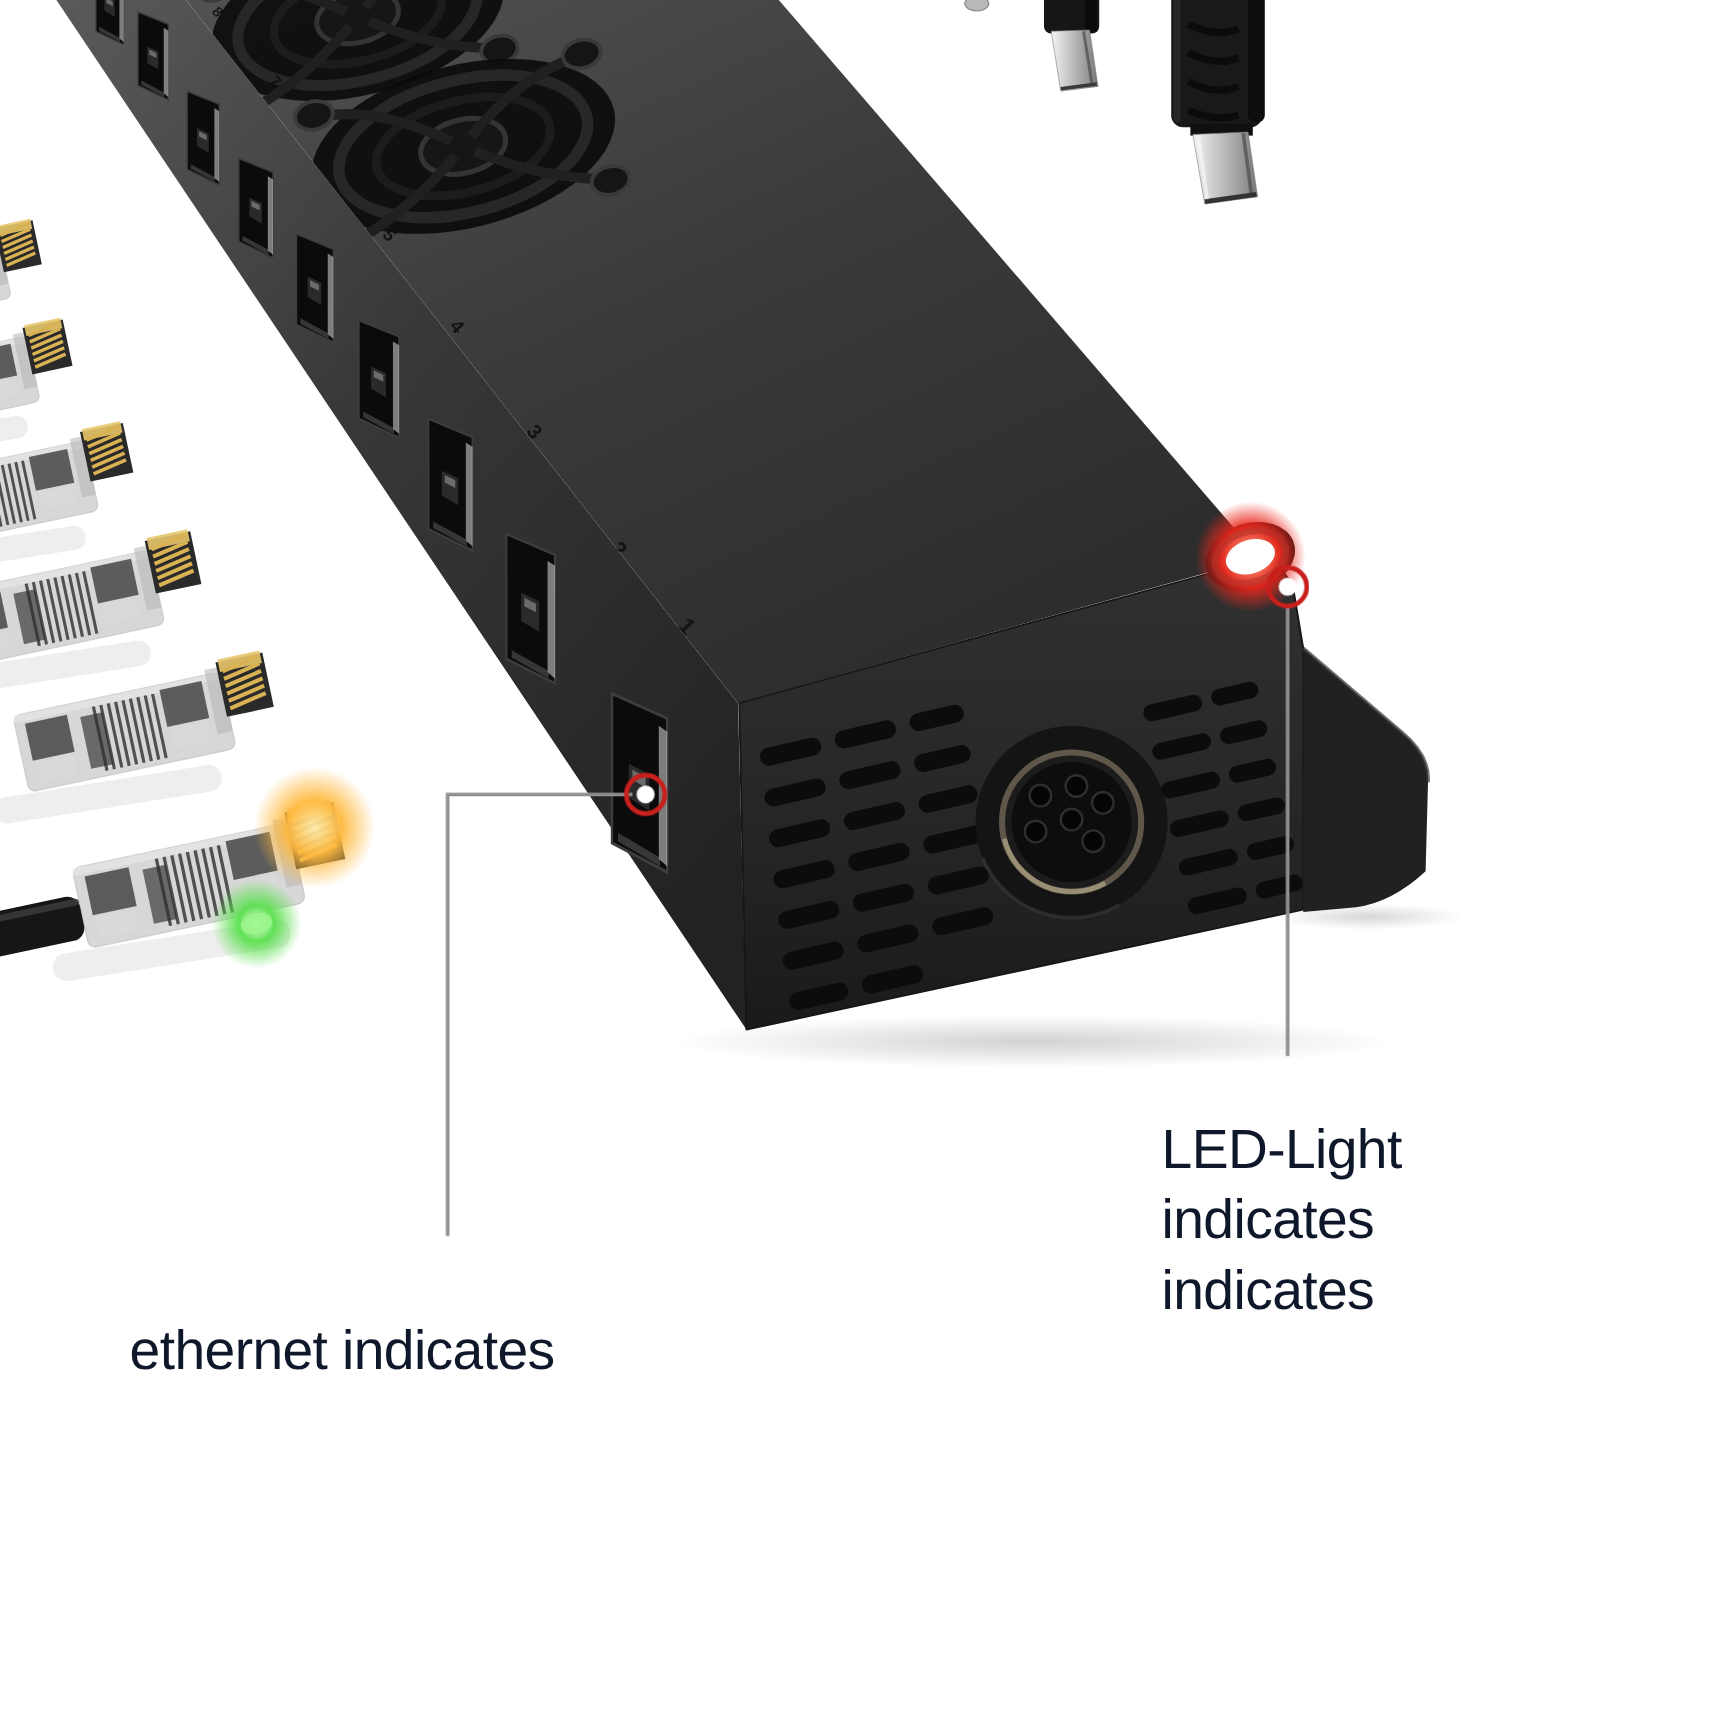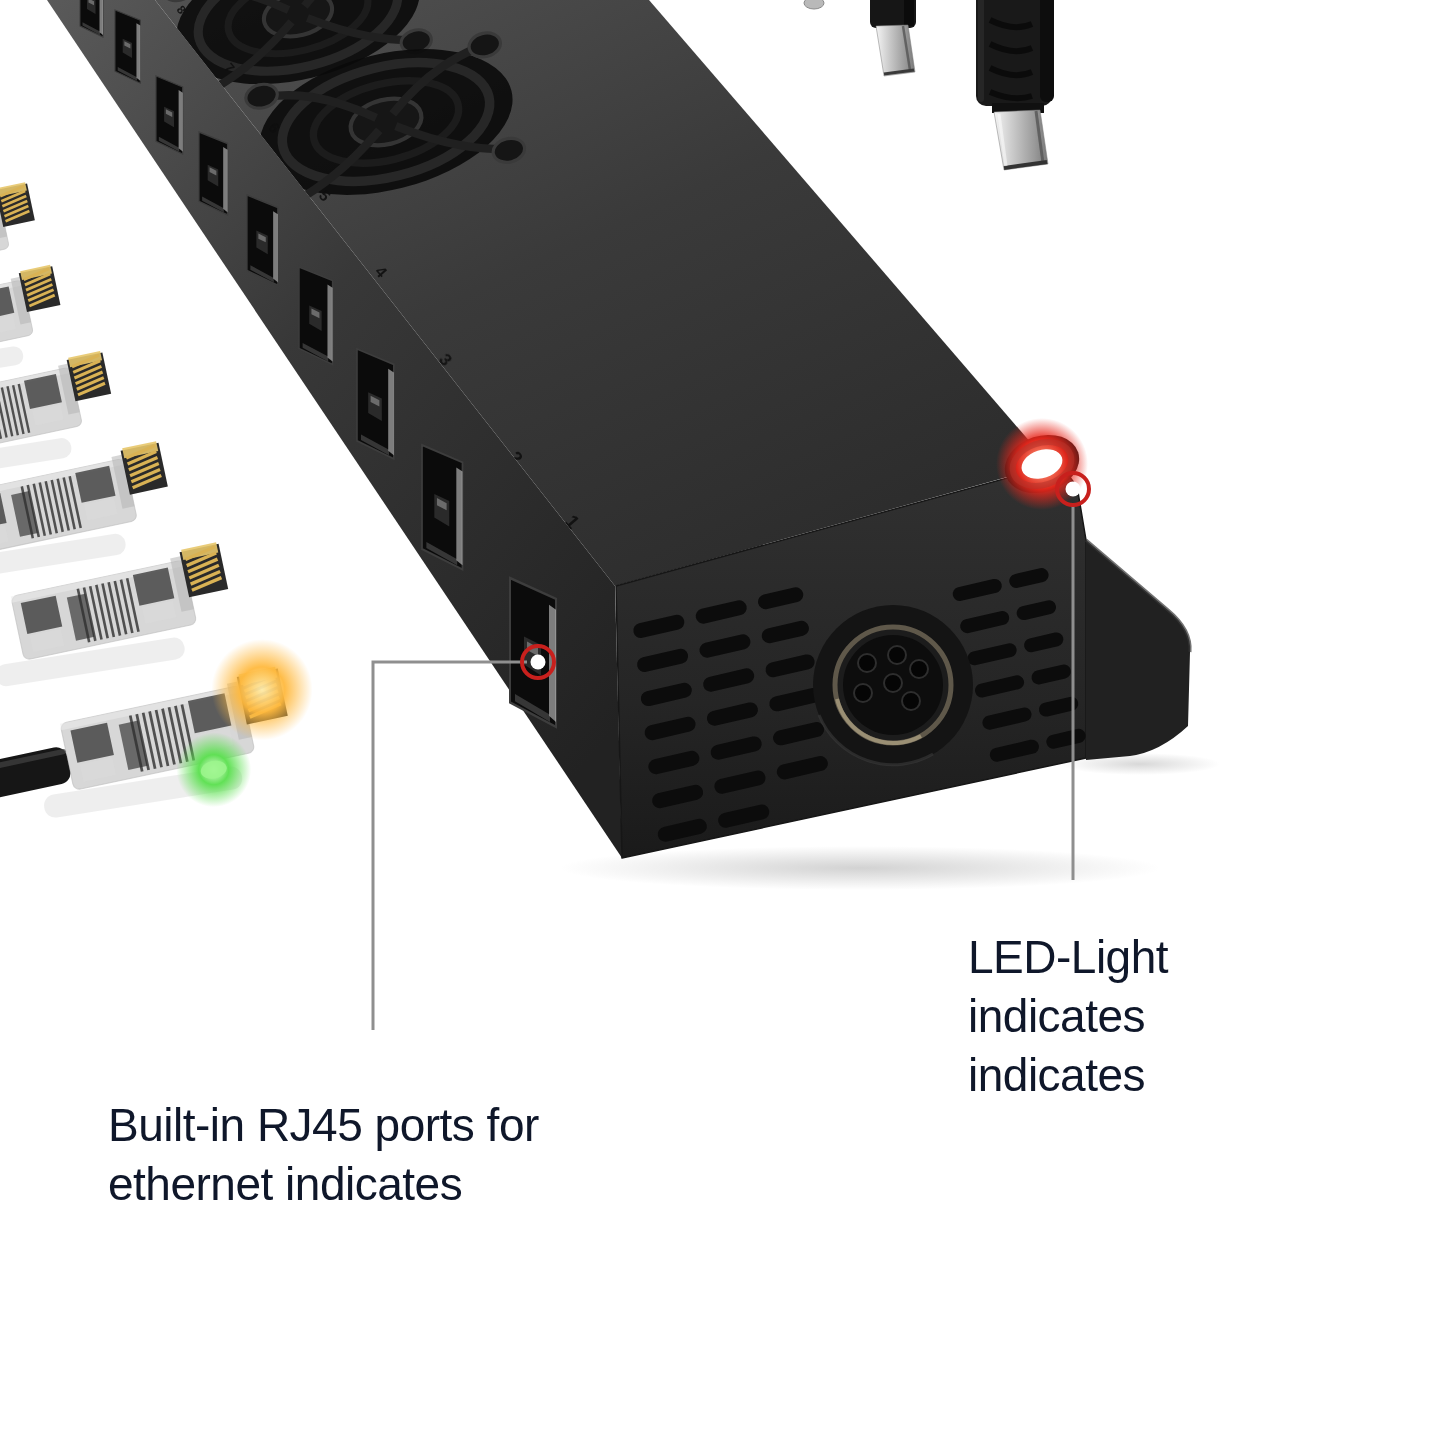--- a/index.html
+++ b/index.html
@@ -284,16 +284,15 @@
     <circle cx="1073" cy="489" r="7.5" fill="#ffffff"></circle>
   </g>
 </svg>
 
 <div class="caption caption-led">
   <div>LED-Light</div>
   <div>indicates</div>
   <div>indicates</div>
 </div>
 <div class="caption caption-rj45">
-  <div>Built-in RJ45 ports for</div>
   <div>ethernet indicates</div>
 </div>
 </div>
 
 </body></html>

